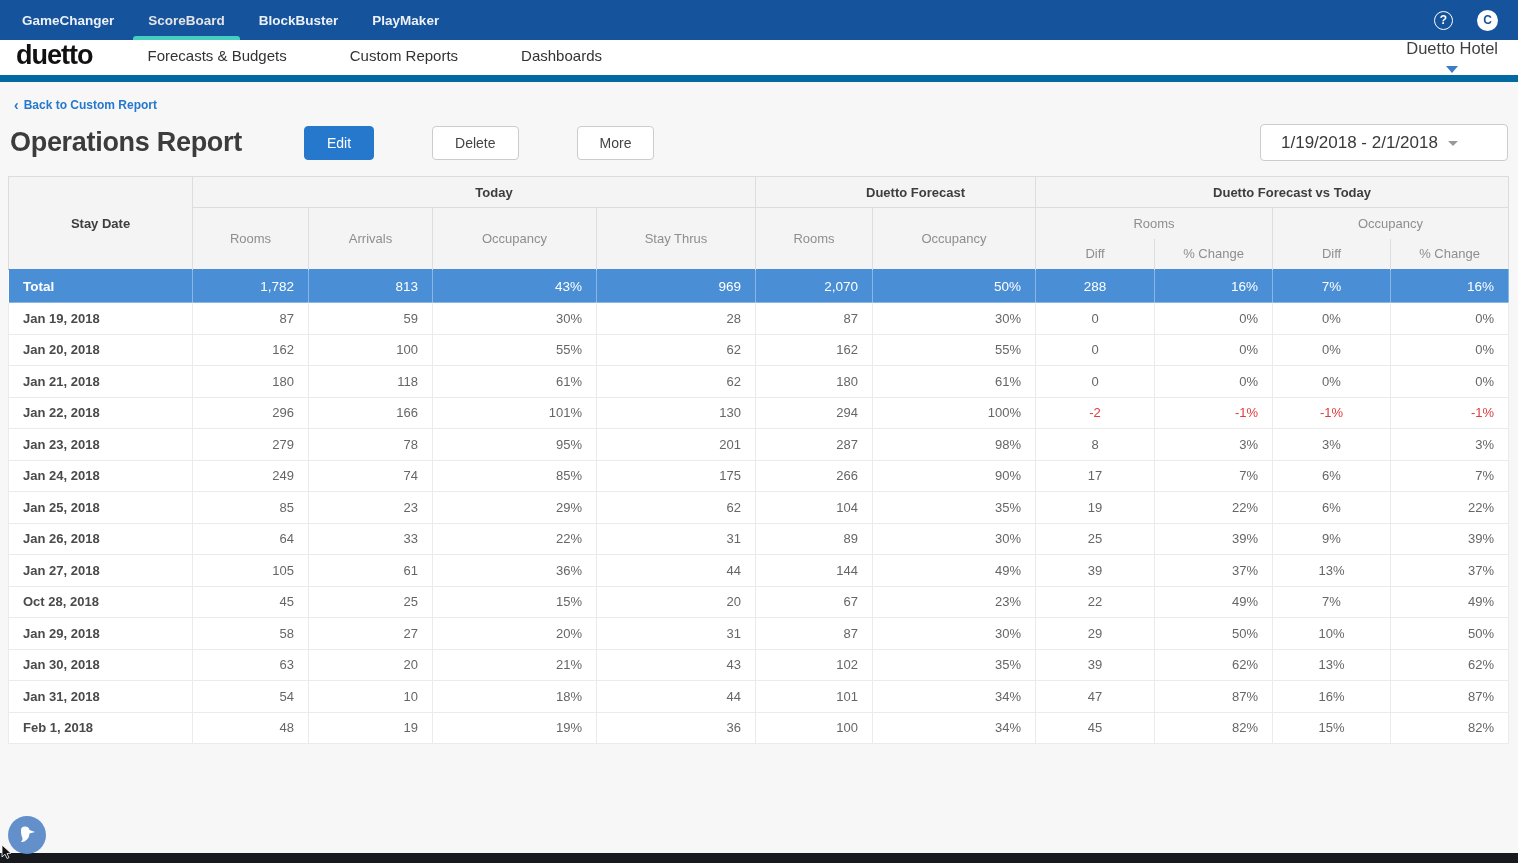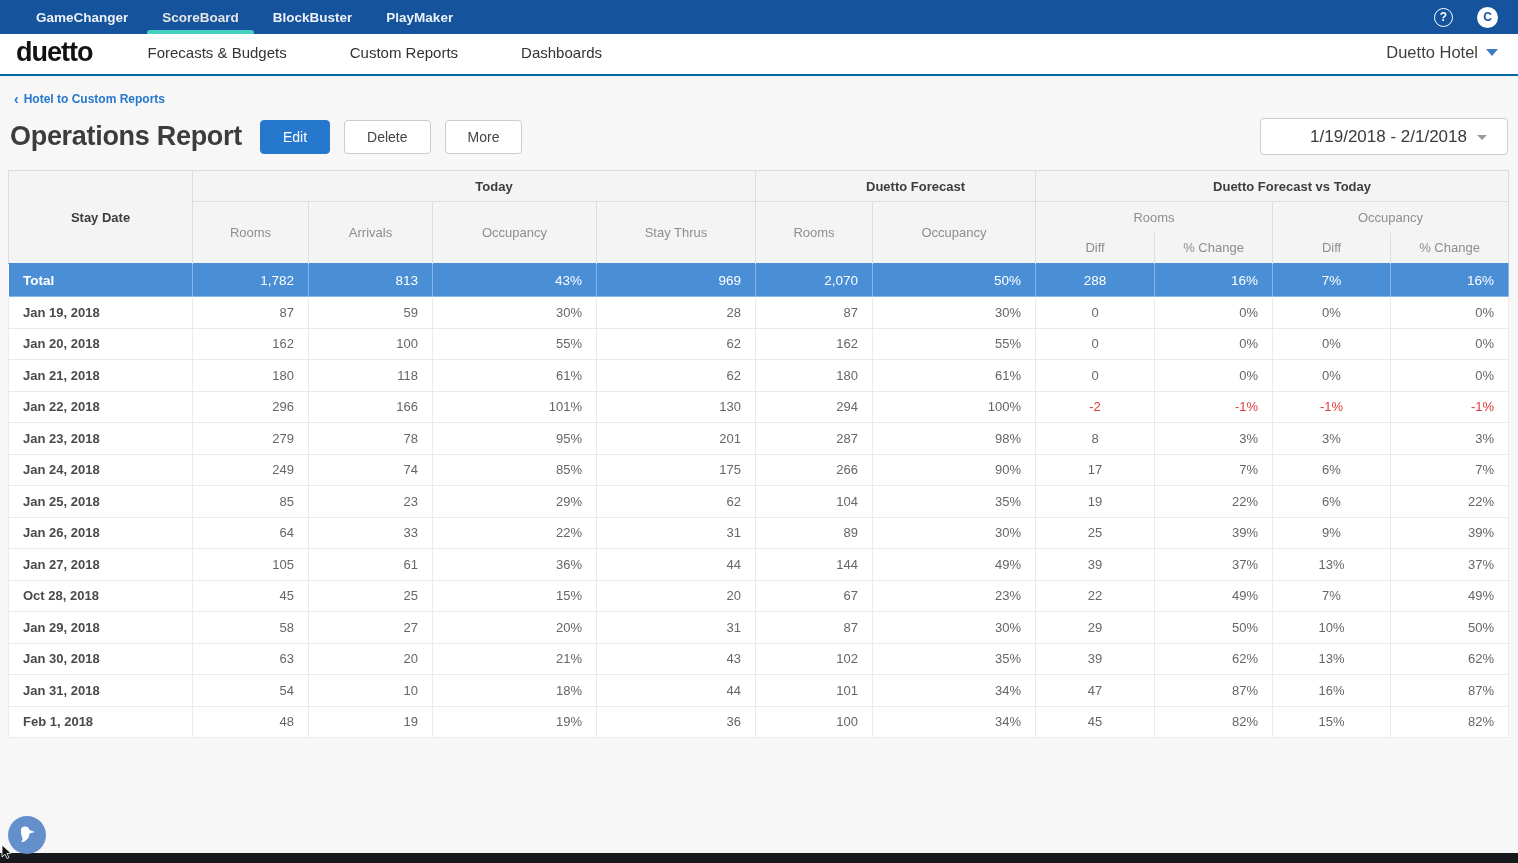--- a/index.html
+++ b/index.html
@@ -5,23 +5,23 @@
   * { box-sizing: border-box; margin: 0; padding: 0; }
   html,body { width: 1518px; height: 863px; overflow: hidden; }
   body {
     font-family: "Liberation Sans", sans-serif;
     background: #f7f7f7;
     position: relative;
     color: #333;
   }
   
   .topnav {
-    height: 34px; background: var(--nav-blue, #15539d);
+    height: 40px; background: var(--nav-blue, #15539d);
     display: flex; align-items: stretch; color: #fff;
-    padding-left: 19px;
+    padding-left: 5px;
   }
   .topnav .tab {
     position: relative; display: flex; align-items: center;
     padding: 0 17px; font-size: 13.5px; font-weight: bold;
     color: rgba(255,255,255,0.92); cursor: pointer;
   }
   .topnav .tab.active { color: #e5e5e5; }
   .topnav .tab.active::after {
     content: ""; position: absolute; left: 2px; right: 2px; bottom: 0;
     height: 4px; background: var(--teal, #45cfc0); border-radius: 3px 3px 0 0;
@@ -32,44 +32,44 @@
     display: flex; align-items: center; justify-content: center;
     font-size: 12px; font-weight: bold; color: #fff; cursor: pointer;
   }
   .avatar-circle {
     width: 21px; height: 21px; border-radius: 50%; background: #fff;
     display: flex; align-items: center; justify-content: center;
     font-size: 12px; font-weight: bold; color: var(--nav-blue, #15539d); cursor: pointer;
   }
   
   .appnav {
-    height: 42px; background: #fff; border-bottom: 2px solid #0369a1;
+    height: 42px; background: #fff; border-bottom: 7px solid #0369a1;
     display: flex; align-items: center; padding: 0 20px 4px 16px;
   }
   .logo { font-size: 27px; font-weight: bold; letter-spacing: -1px; color: #111; margin-right: 36px; cursor: pointer; }
   .appnav .nav-item { font-size: 15px; color: #333; margin-right: 44px; cursor: pointer; margin-left: 19px; }
-  .hotel-selector { margin-left: auto; display: flex; align-items: center; gap: 8px; font-size: 16.5px; color: #3f3f3f; cursor: pointer; }
+  .hotel-selector { margin-left: auto; display: flex; align-items: center; gap: 8px; font-size: 16.5px; color: #3f3f3f; cursor: pointer; flex-direction: column; }
   .caret-down-blue {
     width: 0; height: 0; border-left: 6px solid transparent; border-right: 6px solid transparent;
     border-top: 7px solid #3b7cc4;
   }
   
   .content { padding: 0 8px; }
   .back-row { padding: 14px 6px 0; }
   .back-link { font-size: 12px; font-weight: bold; color: var(--accent, #2678cd); text-decoration: none; display: inline-flex; align-items: center; gap: 5px; cursor: pointer; }
   .back-chevron { font-size: 14px; line-height: 1; font-weight: bold; }
-  .title-row { display: flex; align-items: center; margin: 10px 2px 15px; }
+  .title-row { display: flex; align-items: center; margin: 10px 2px 15px; gap: 44px; }
   h1.page-title { font-size: 27px; font-weight: bold; color: #3c3c3c; margin-right: 18px; letter-spacing: -0.3px; }
   .btn { font-family: inherit; font-size: 14px; border-radius: 4px; padding: 8px 22px; cursor: pointer; }
   .btn-primary { background: var(--accent, #2678cd); color: #fff; border: 1px solid var(--accent, #2678cd); }
   .btn-secondary { background: #fff; color: #444; border: 1px solid #ccc; margin-left: 14px; }
   .date-picker {
     margin-left: auto; background: #fff; border: 1px solid #ccc; border-radius: 4px;
     height: 37px; padding: 0 20px; display: flex; align-items: center; gap: 10px;
-    font-size: 17px; color: #3a3a3a; cursor: pointer; min-width: 248px; justify-content: flex-end;
+    font-size: 17px; color: #3a3a3a; cursor: pointer; min-width: 248px; justify-content: flex-start;
   }
   .caret-down-gray {
     width: 0; height: 0; border-left: 5px solid transparent; border-right: 5px solid transparent;
     border-top: 5px solid #999; margin-top: 2px;
   }
   
   table.report { width: 1500px; border-collapse: collapse; table-layout: fixed; background: #fff; border: 1px solid #dcdcdc; }
   thead th { background: #f4f4f4; font-weight: normal; }
   th.group-h { font-size: 13px; font-weight: bold; color: #3d3d3d; height: 31px; border-bottom: 1px solid #ddd; border-left: 1px solid #ddd; text-align: center; padding-left: 40px; }
   th.stay-date-h { font-size: 13px; font-weight: bold; color: #3d3d3d; text-align: center; border-right: 1px solid #ddd; }
@@ -116,21 +116,21 @@
   <div class="hotel-selector">
     <span>Duetto Hotel</span>
     <span class="caret-down-blue"></span>
   </div>
 </nav>
 
 <main class="content">
   <div class="back-row">
     <a class="back-link">
       <span class="back-chevron">‹</span>
-      <span>Hotel to Custom Reports</span>
+      <span>Back to Custom Report</span>
     </a>
   </div>
 
   <div class="title-row">
     <h1 class="page-title">Operations Report</h1>
     <button class="btn btn-primary">Edit</button>
     <button class="btn btn-secondary">Delete</button>
     <button class="btn btn-secondary">More</button>
     <div class="date-picker">
       <span>1/19/2018 - 2/1/2018</span>

